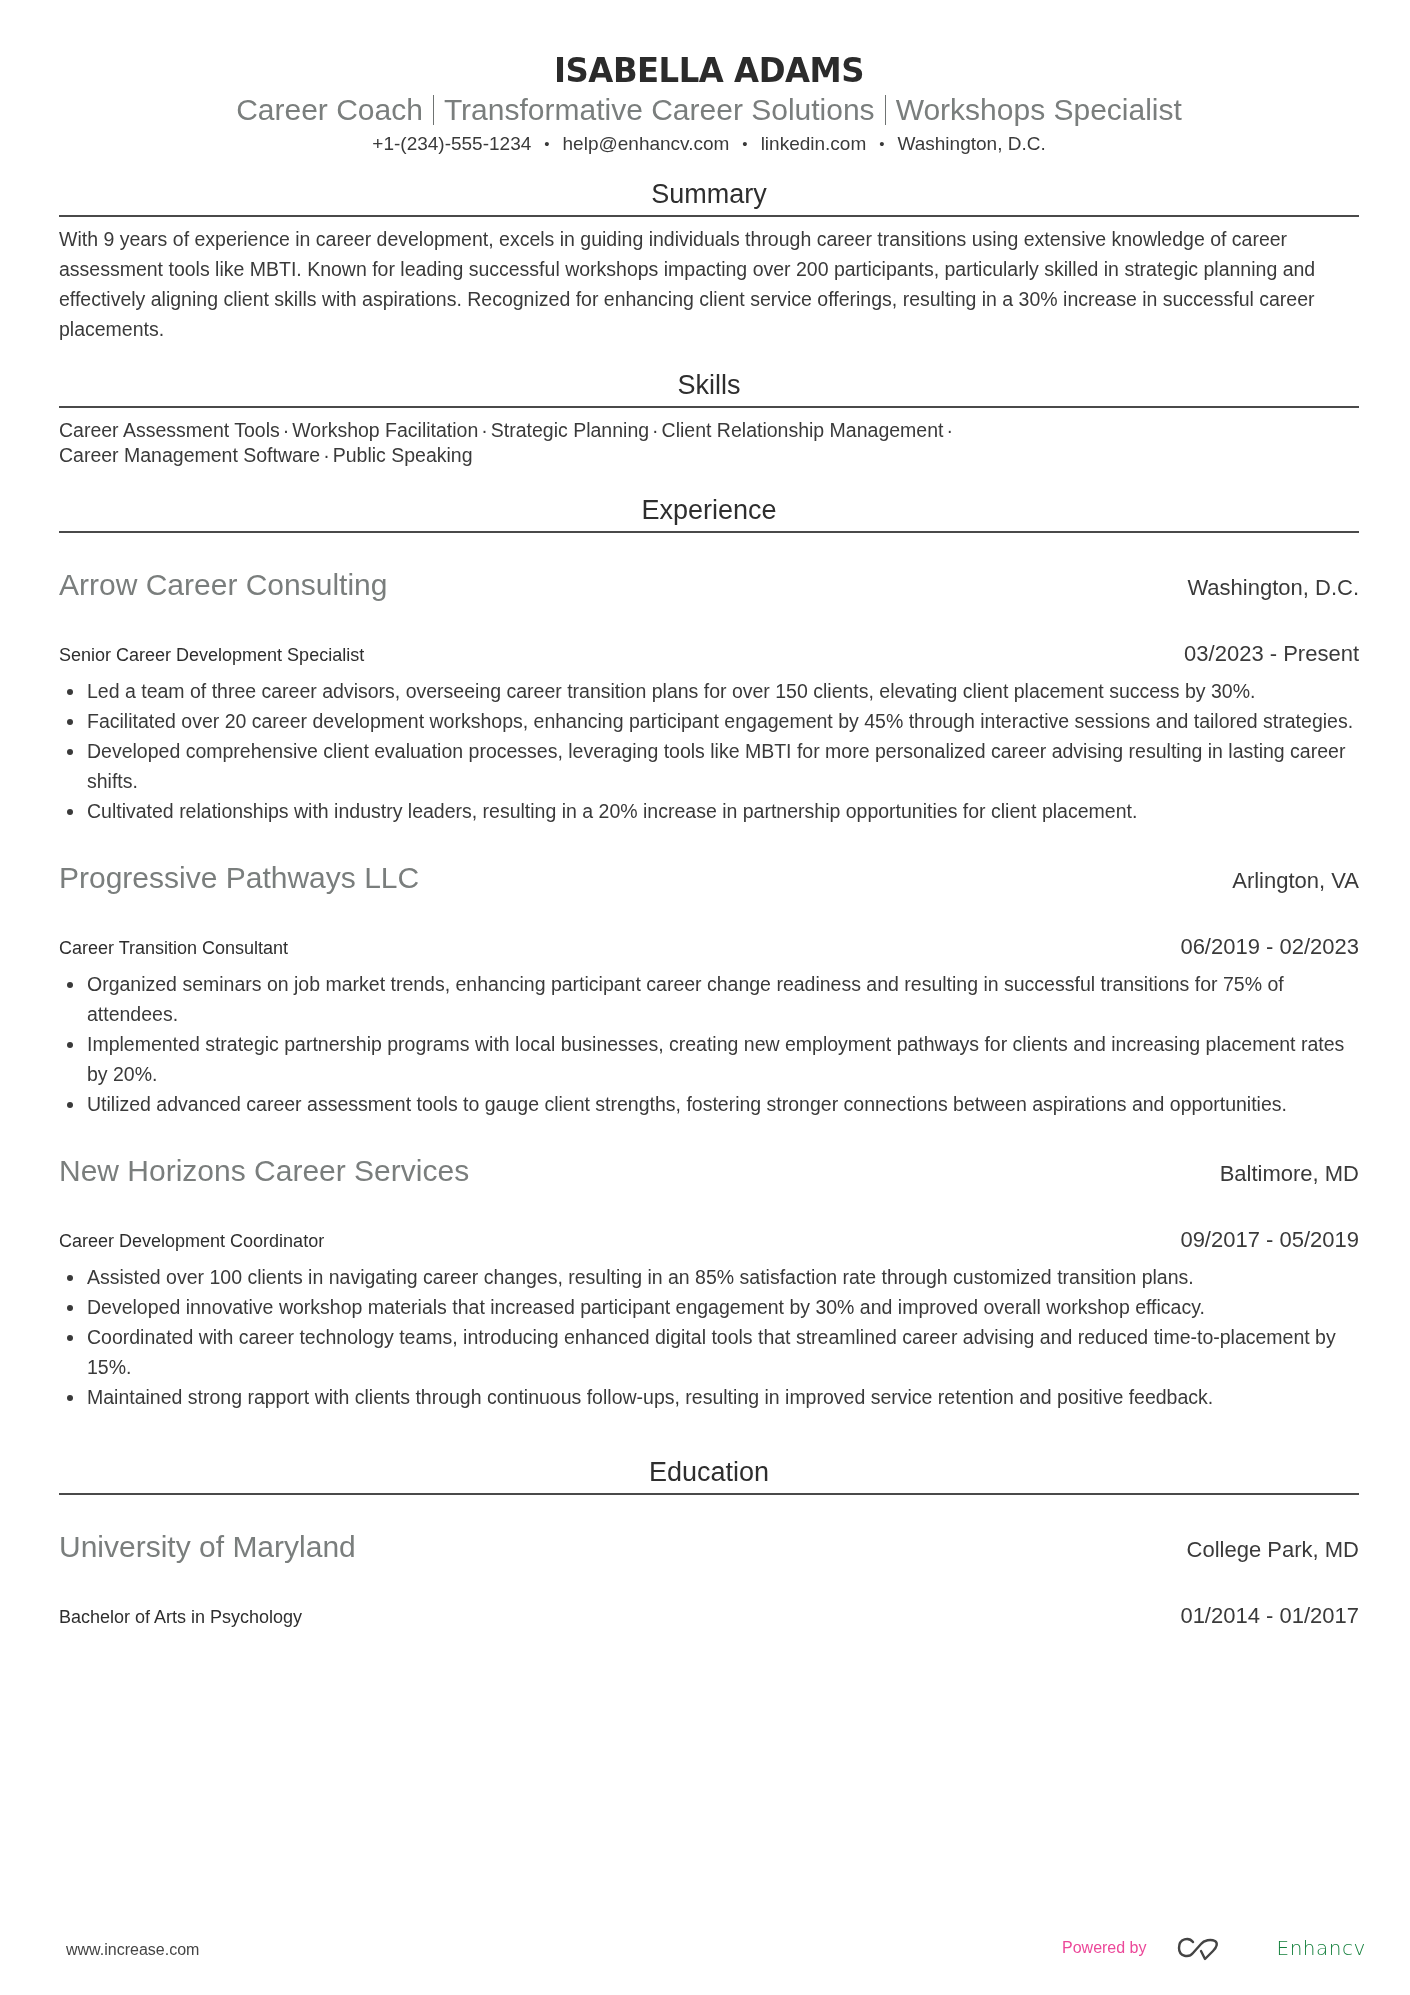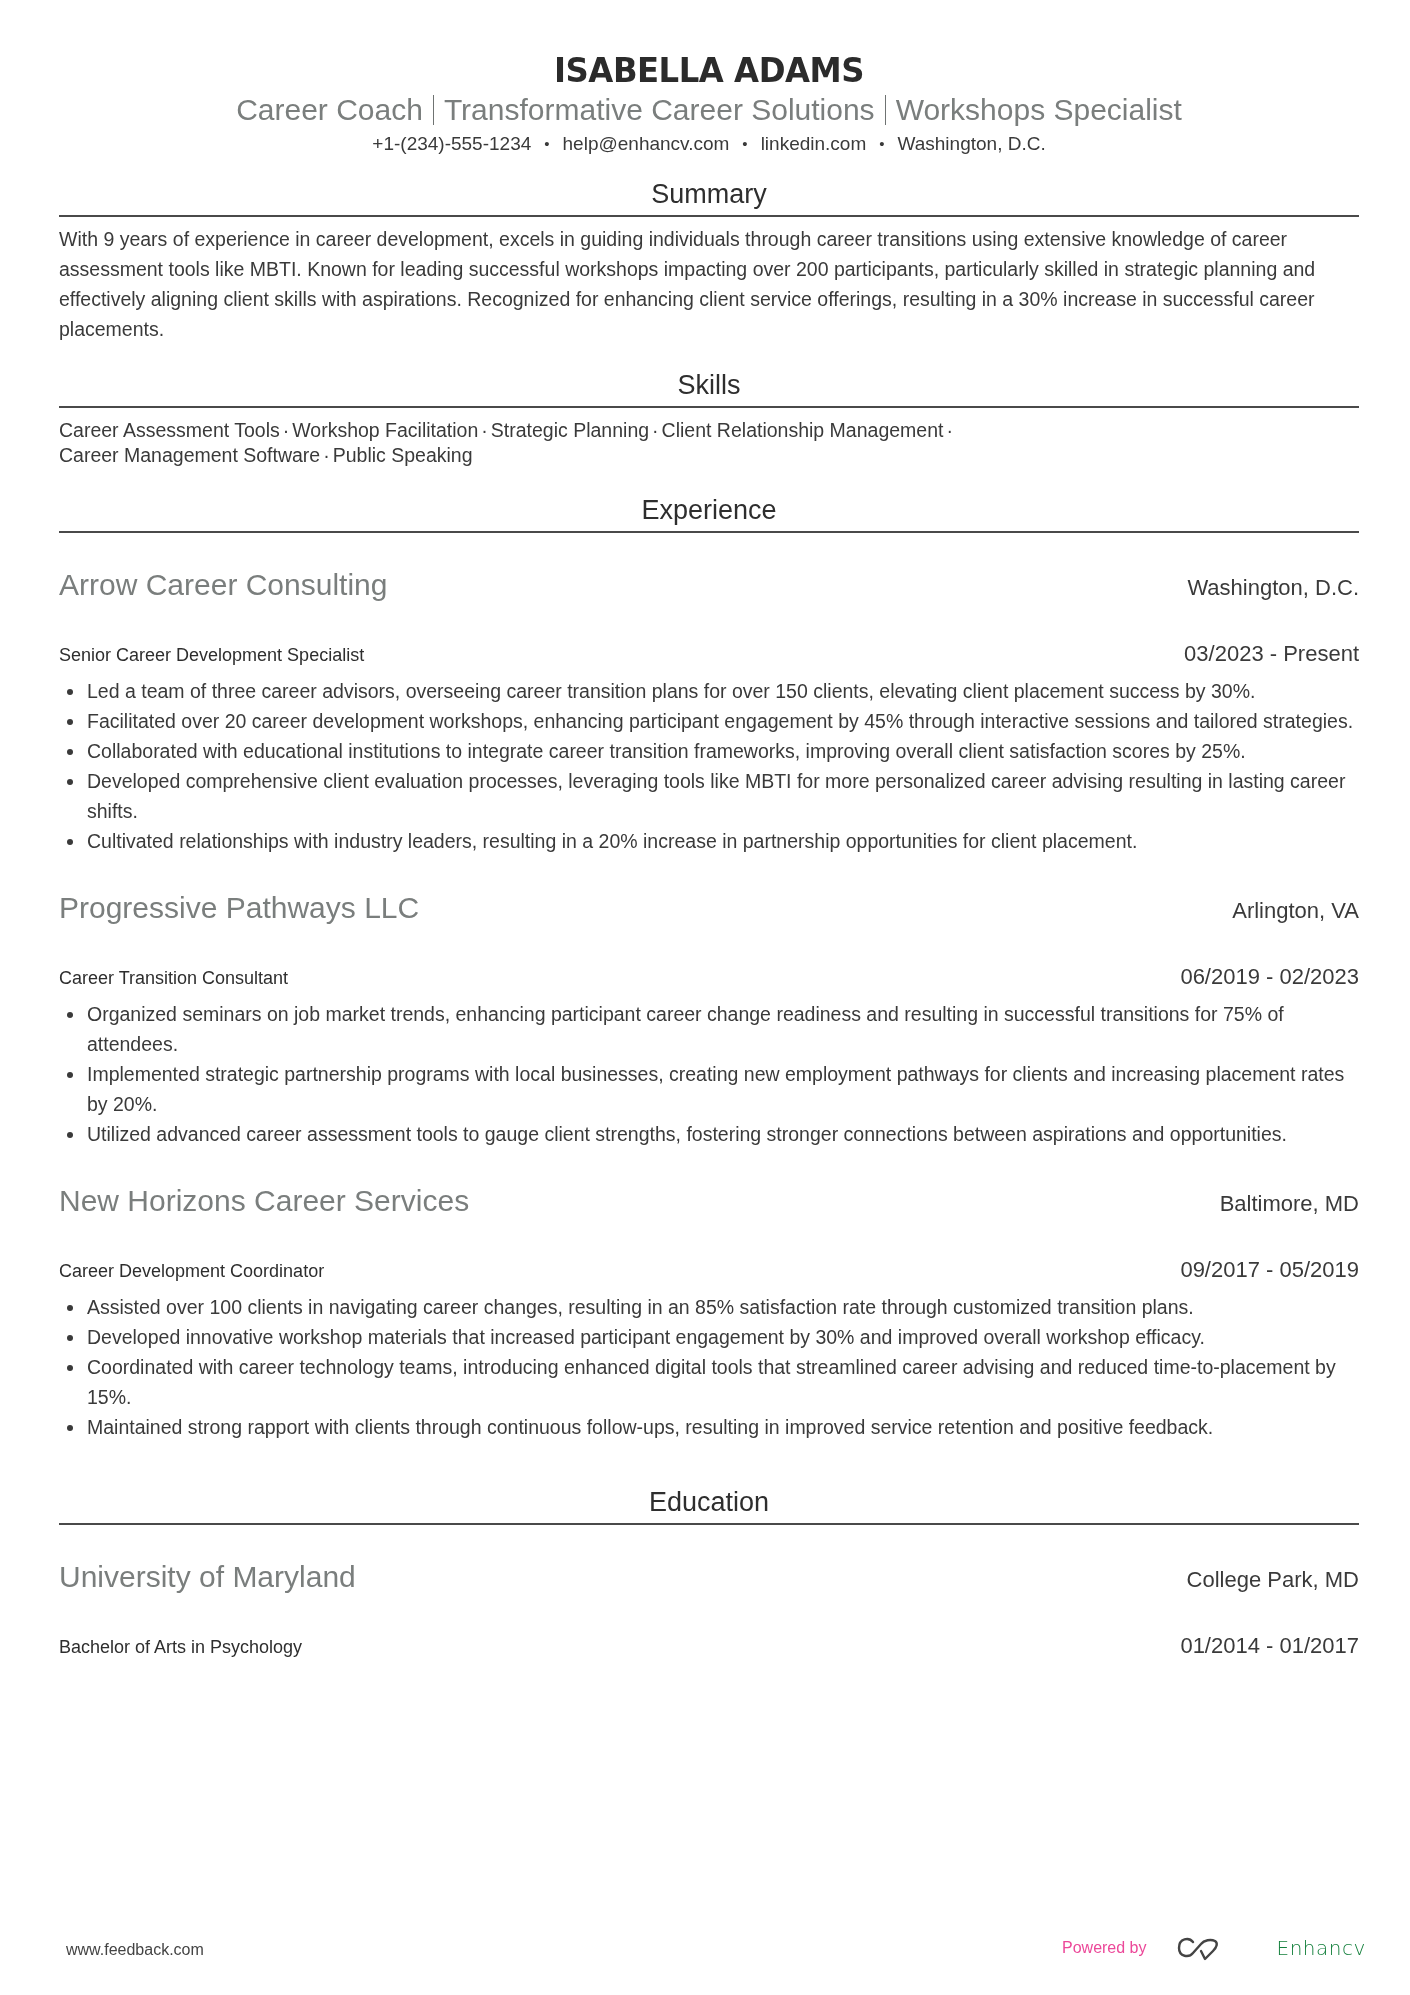--- a/index.html
+++ b/index.html
@@ -211,21 +211,20 @@
         <span class="company">Arrow Career Consulting</span>
         <span class="location">Washington, D.C.</span>
       </div>
       <div class="entry-row">
         <span class="role">Senior Career Development Specialist</span>
         <span class="dates">03/2023 - Present</span>
       </div>
       <ul class="bullets">
         <li>Led a team of three career advisors, overseeing career transition plans for over 150 clients, elevating client placement success by 30%.</li>
         <li>Facilitated over 20 career development workshops, enhancing participant engagement by 45% through interactive sessions and tailored strategies.</li>
-        <li>Collaborated with educational institutions to integrate career transition frameworks, improving overall client satisfaction scores by 25%.</li>
         <li>Developed comprehensive client evaluation processes, leveraging tools like MBTI for more personalized career advising resulting in lasting career shifts.</li>
         <li>Cultivated relationships with industry leaders, resulting in a 20% increase in partnership opportunities for client placement.</li>
       </ul>
     </div>
 
     <div class="entry">
       <div class="entry-row">
         <span class="company">Progressive Pathways LLC</span>
         <span class="location">Arlington, VA</span>
       </div>
@@ -267,20 +266,20 @@
         <span class="location">College Park, MD</span>
       </div>
       <div class="entry-row">
         <span class="role">Bachelor of Arts in Psychology</span>
         <span class="dates">01/2014 - 01/2017</span>
       </div>
     </div>
   </div>
 </div>
 
-<div class="footer-left">www.feedback.com</div>
+<div class="footer-left">www.increase.com</div>
 <div class="footer-right">
   <span class="powered">Powered by</span>
   <svg class="logo-icon" viewBox="0 0 48 28" fill="none" stroke="#444" stroke-width="2.4" stroke-linecap="round" stroke-linejoin="round">
     <path d="M18 8 C14 3, 4 4, 4 14 C4 23, 14 24, 18 19 L26 10 C29 6, 36 5, 40 7 C43 9, 42 13, 38 17 L30 25 L26 17"></path>
   </svg>
   <span class="brand">Enhancv</span>
 </div>
 
 </body></html>

